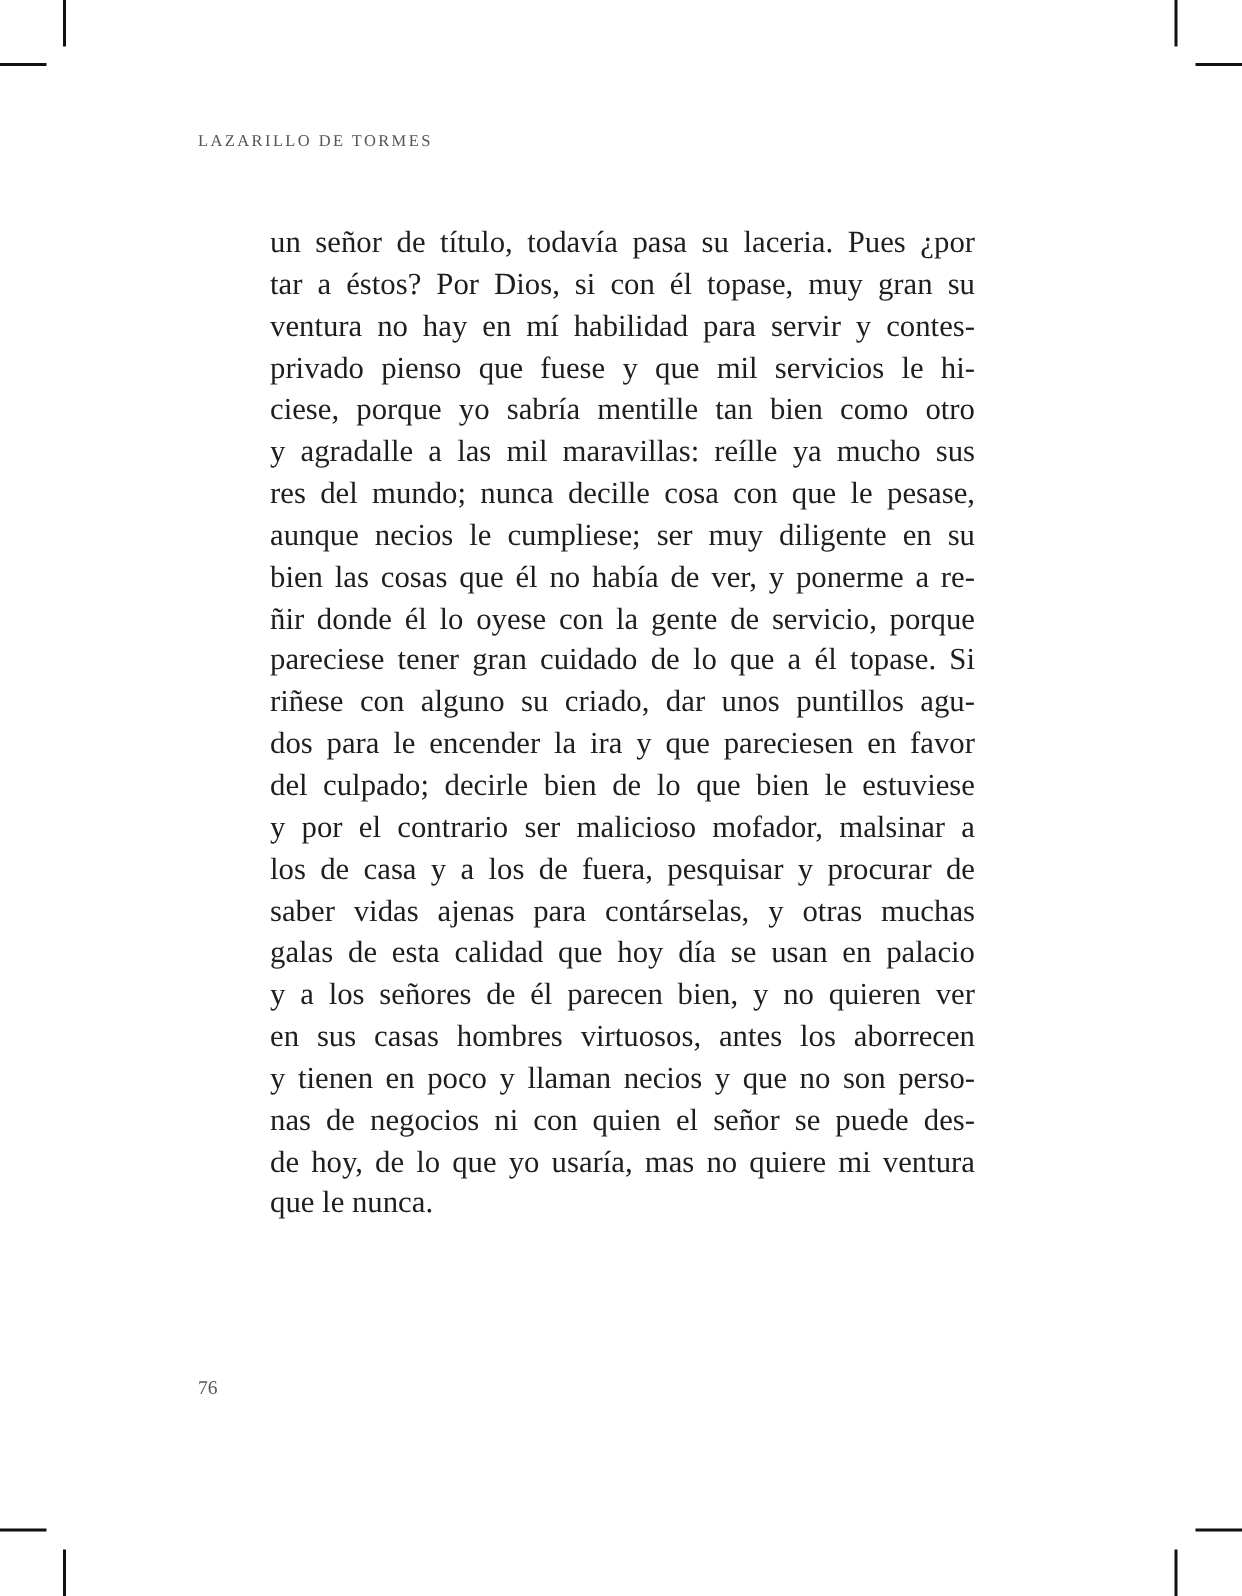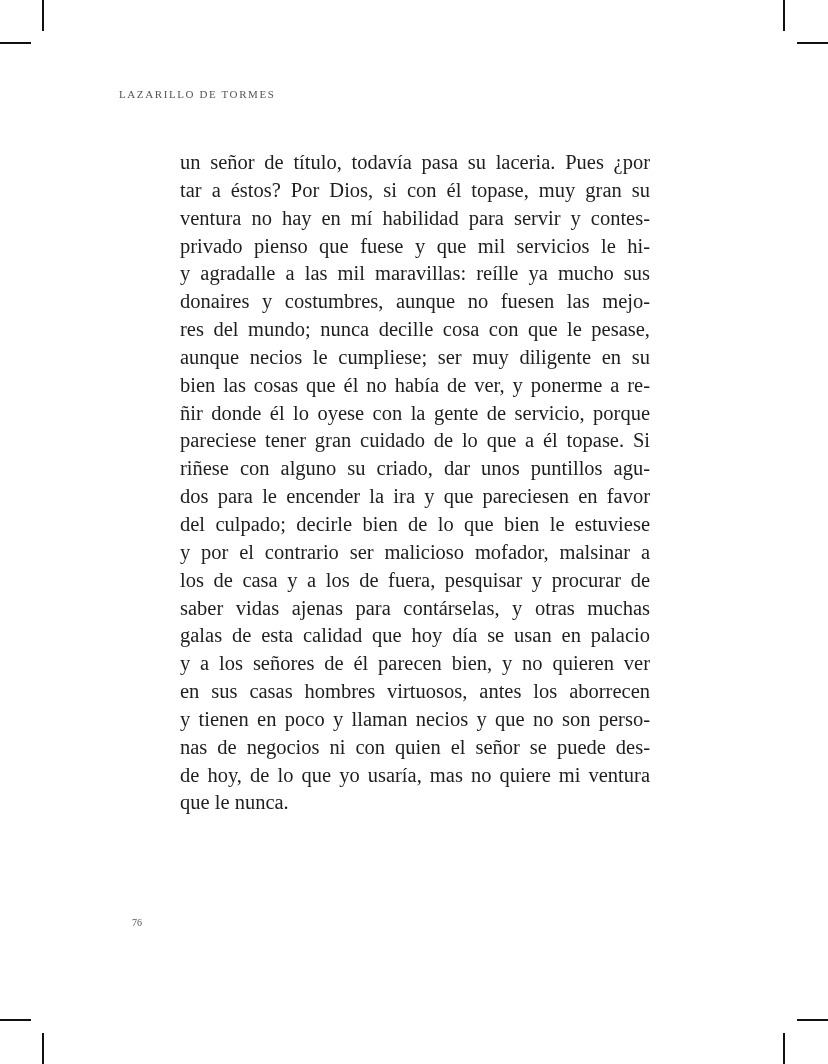--- a/index.html
+++ b/index.html
@@ -1,36 +1,36 @@
 <!DOCTYPE html>
 <html><head>
 <meta charset="utf-8">
 <style>
   html, body { margin: 0; padding: 0; background: #ffffff; }
   body { width: 828px; height: 1064px; position: relative; overflow: hidden; }
   .crop { position: absolute; background: #111111; }
   .crop.v { width: 2px; height: 31px; }
   .crop.h { height: 2px; width: 31px; }
   .running-head {
-    position: absolute; left: 119px; top: 88px;
+    position: absolute; left: 132px; top: 88px;
     font-family: "Liberation Serif", "DejaVu Serif", serif;
     font-size: 11px; letter-spacing: 1.6px; color: #555555;
     text-transform: uppercase;
   }
   .body-text {
     position: absolute; left: 180px; top: 135px; width: 470px;
     font-family: "Liberation Serif", "DejaVu Serif", serif;
     font-size: 20.5px; line-height: 27.85px; color: #1e1e1e; margin-top: 14px;
   }
   .line { display: block; white-space: nowrap; text-align: justify; text-align-last: justify; }
   .line.last { text-align-last: left; }
   .folio {
     position: absolute; left: 132px; top: 917px;
     font-family: "Liberation Serif", "DejaVu Serif", serif;
-    font-size: 10px; color: #555555;
+    font-size: 13px; color: #555555;
   }
 </style>
 </head>
 <body>
 
 <div class="crop v" style="left:42px; top:0;"></div>
 <div class="crop h" style="left:0; top:42px;"></div>
 <div class="crop v" style="left:783px; top:0;"></div>
 <div class="crop h" style="left:797px; top:42px;"></div>
 <div class="crop h" style="left:0; top:1019px;"></div>
@@ -38,22 +38,22 @@
 <div class="crop h" style="left:797px; top:1019px;"></div>
 <div class="crop v" style="left:783px; top:1033px;"></div>
 
 <div class="running-head">LAZARILLO DE TORMES</div>
 
 <div class="body-text">
   <span class="line">un señor de título, todavía pasa su laceria. Pues ¿por</span>
   <span class="line">tar a éstos? Por Dios, si con él topase, muy gran su</span>
   <span class="line">ventura no hay en mí habilidad para servir y contes-</span>
   <span class="line">privado pienso que fuese y que mil servicios le hi-</span>
+  <span class="line">ciese, porque yo sabría mentille tan bien como otro</span>
   <span class="line">y agradalle a las mil maravillas: reílle ya mucho sus</span>
-  <span class="line">donaires y costumbres, aunque no fuesen las mejo-</span>
   <span class="line">res del mundo; nunca decille cosa con que le pesase,</span>
   <span class="line">aunque necios le cumpliese; ser muy diligente en su</span>
   <span class="line">bien las cosas que él no había de ver, y ponerme a re-</span>
   <span class="line">ñir donde él lo oyese con la gente de servicio, porque</span>
   <span class="line">pareciese tener gran cuidado de lo que a él topase. Si</span>
   <span class="line">riñese con alguno su criado, dar unos puntillos agu-</span>
   <span class="line">dos para le encender la ira y que pareciesen en favor</span>
   <span class="line">del culpado; decirle bien de lo que bien le estuviese</span>
   <span class="line">y por el contrario ser malicioso mofador, malsinar a</span>
   <span class="line">los de casa y a los de fuera, pesquisar y procurar de</span>

